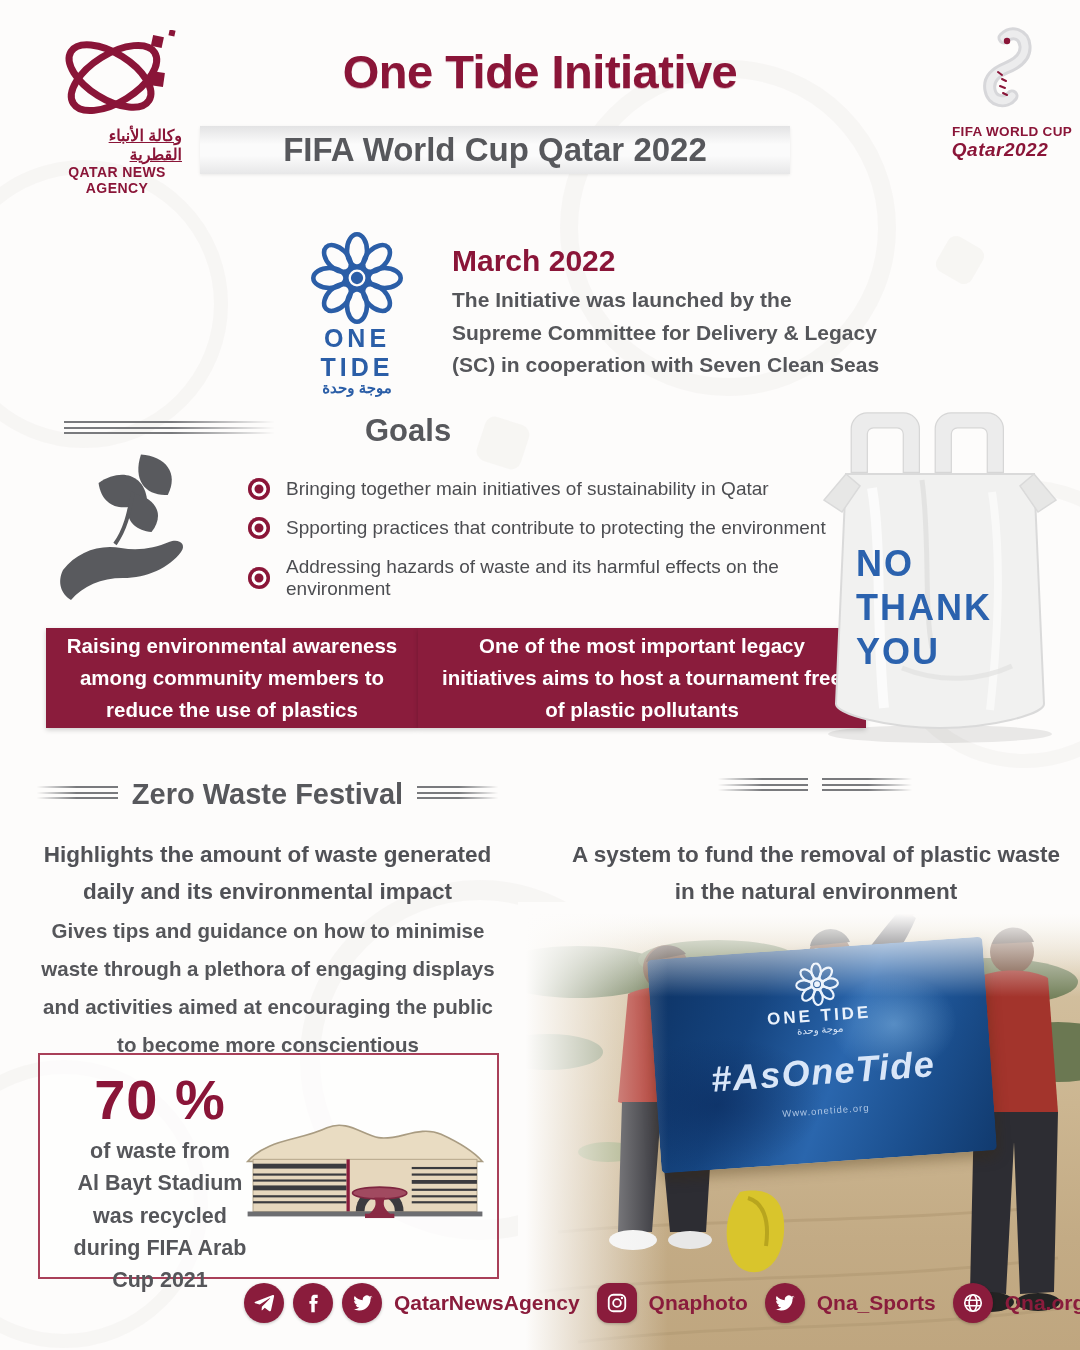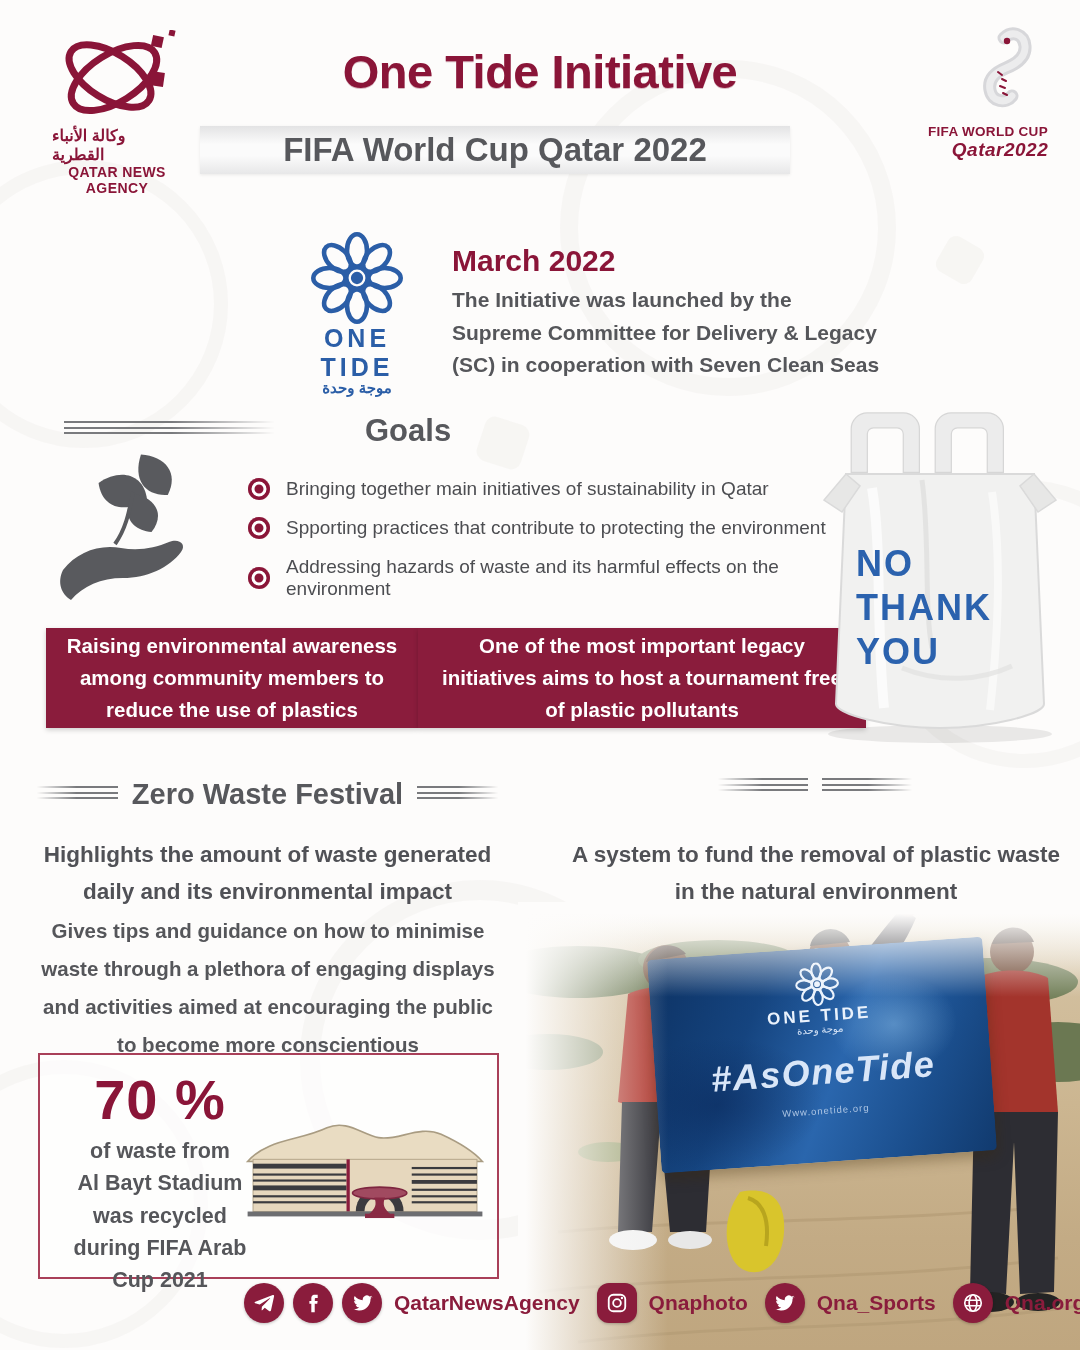--- a/index.html
+++ b/index.html
@@ -3,28 +3,28 @@
 <meta charset="utf-8">
 <style>
   html,body{margin:0;padding:0;background:#e9e9e9;}
   #canvas{position:relative;width:1080px;height:1350px;margin:0 auto;background:#fdfcfb;overflow:hidden;
           font-family:"Liberation Sans",sans-serif;color:#55565a;}
   .abs{position:absolute;}
   
   .wm{position:absolute;border-radius:50%;border:14px solid #f3f1ee;opacity:.55;}
   .wmfill{position:absolute;background:#f4f2ef;opacity:.6;border-radius:22%;}
   
-  .qna-ar{font-size:16px;font-weight:bold;color:#8A1538;text-align:left;}
+  .qna-ar{font-size:16px;font-weight:bold;color:#8A1538;text-align:right;text-decoration:underline;}
   .qna-en{font-size:14px;font-weight:bold;color:#8A1538;letter-spacing:.4px;text-align:center;}
   .main-title{width:560px;text-align:center;font-size:47px;font-weight:bold;color:#8A1538;letter-spacing:-.5px;
               text-shadow:0 1px 0 #d9b9c2;}
   .sub-banner{background:linear-gradient(180deg,#e3e3e4 0%,#fbfbfb 38%,#fbfbfb 62%,#e7e7e8 100%);
               box-shadow:0 1px 3px rgba(0,0,0,.08);}
   .sub-title{width:590px;text-align:center;font-size:33px;font-weight:bold;color:#57585c;}
-  .fifa-text1{font-size:13.5px;font-weight:bold;color:#8A1538;letter-spacing:.3px;text-align:left;}
+  .fifa-text1{font-size:13.5px;font-weight:bold;color:#8A1538;letter-spacing:.3px;text-align:right;}
   .fifa-text2{font-size:19px;font-weight:bold;color:#8A1538;font-style:italic;text-align:center;letter-spacing:.5px;}
   
   .onetide-word{font-size:25px;font-weight:bold;color:#2b5ea7;letter-spacing:4px;text-align:center;}
   .onetide-ar{font-size:15px;font-weight:bold;color:#2b5ea7;text-align:center;margin-top:-3px;}
   .march-date{font-size:30px;font-weight:bold;color:#8A1538;}
   .march-desc{width:430px;font-size:21px;font-weight:bold;color:#55565a;line-height:1.55;}
   
   .hlines{height:17px;background:repeating-linear-gradient(180deg,#797a7d 0 2px,transparent 2px 5.6px);}
   .fade-r{-webkit-mask-image:linear-gradient(90deg,#000 50%,transparent 98%);mask-image:linear-gradient(90deg,#000 50%,transparent 98%);}
   .fade-l{-webkit-mask-image:linear-gradient(270deg,#000 50%,transparent 98%);mask-image:linear-gradient(270deg,#000 50%,transparent 98%);}

